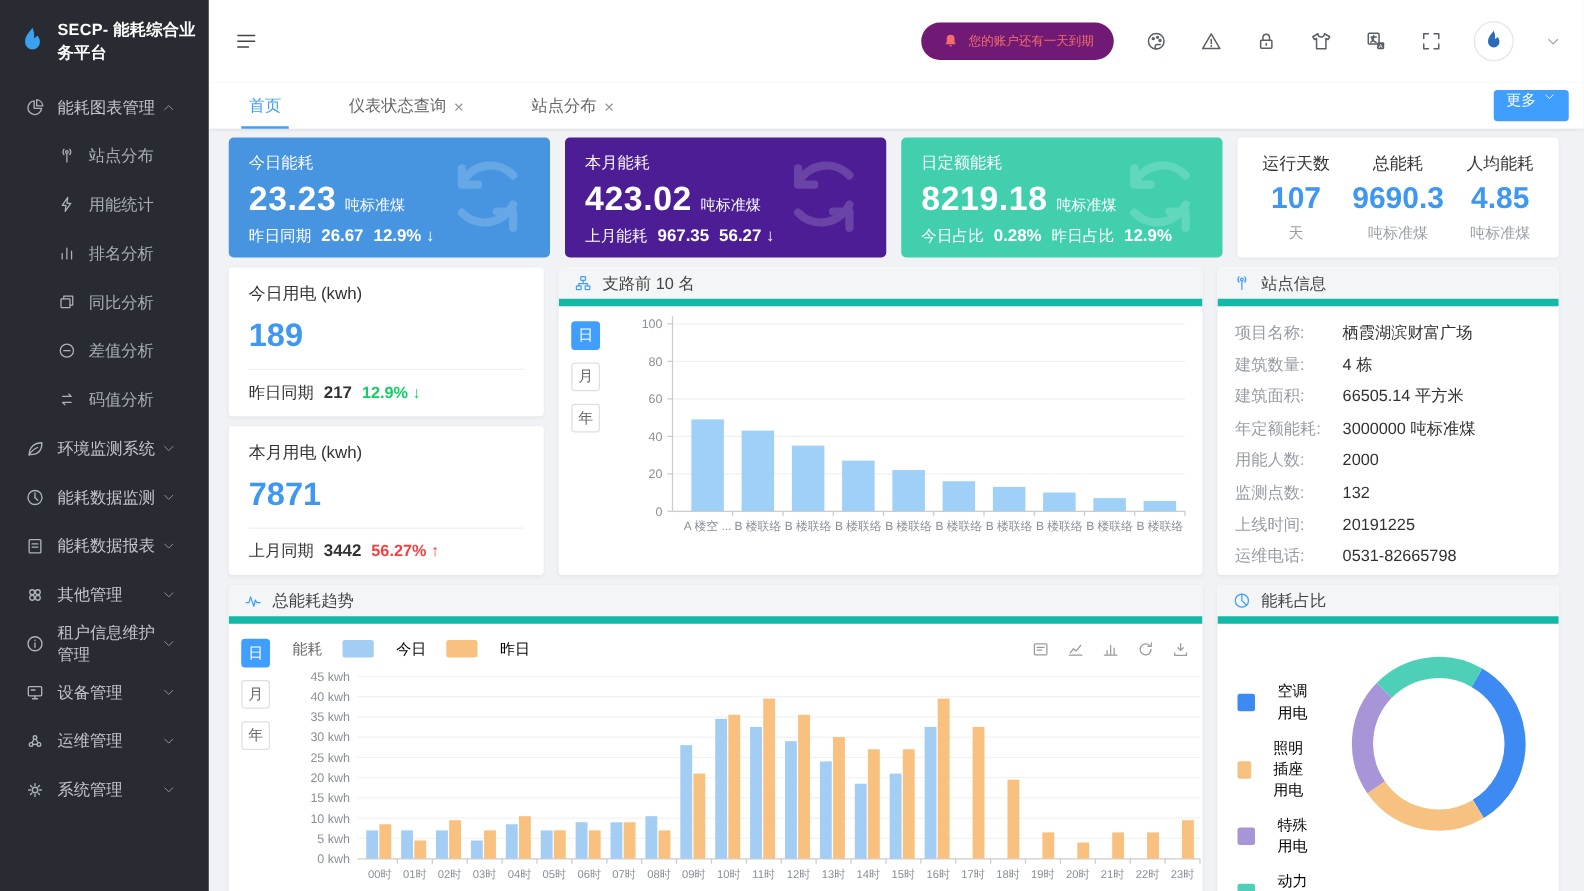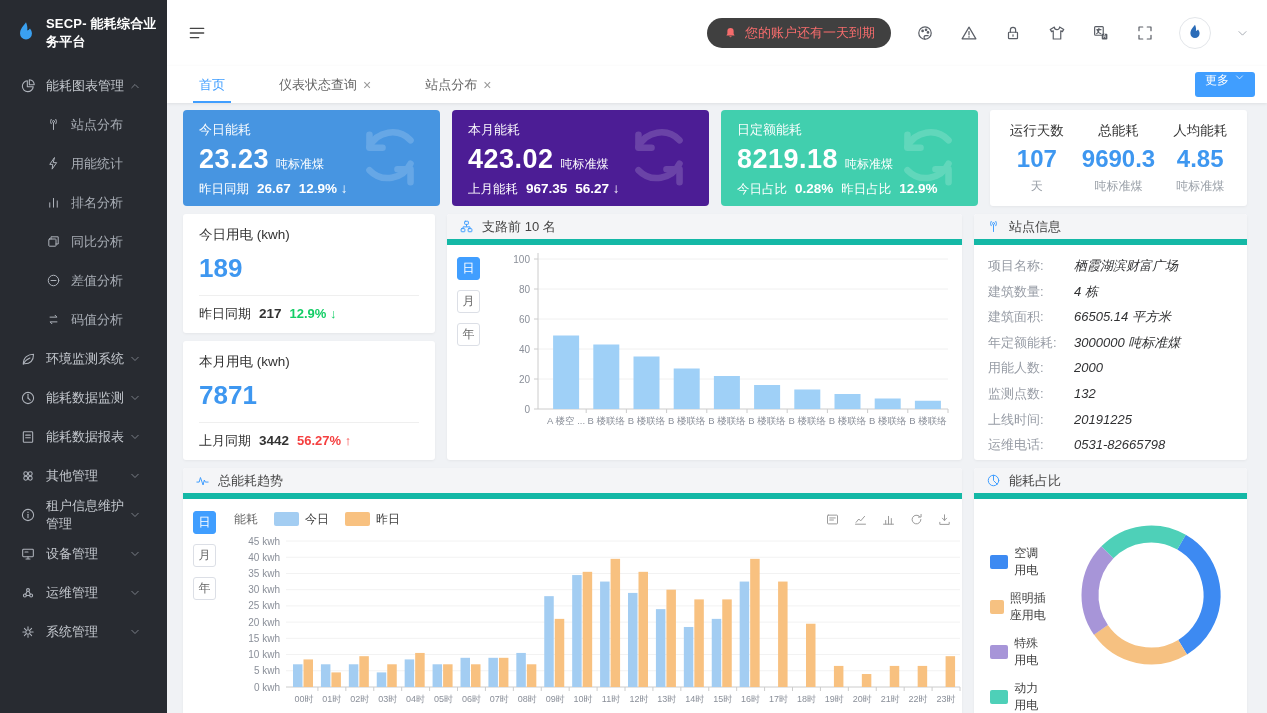--- a/index.html
+++ b/index.html
@@ -17,21 +17,21 @@
   .menu-item { height:39px; display:flex; align-items:center; padding:0 16px 0 20px; color:#c3c7cd; cursor:pointer; font-size:13px; }
   .menu-item .icon { font-size:16px; margin-right:10px; color:#aeb3bb; }
   .menu-item.sub { padding-left:46px; color:#a9aeb6; }
   .menu-item.sub .icon { font-size:15px; }
   .menu-item .chev { margin-left:auto; font-size:12px; color:#8d929a; }
 
   
   #header { position:absolute; left:167px; top:0; right:0; height:66px; background:#fff; display:flex; align-items:center; padding:0 18px 0 20px; }
   #hamburger { font-size:20px; color:#444; cursor:pointer; }
   #header-right { margin-left:auto; display:flex; align-items:center; gap:25px; }
-  #notice-pill { display:flex; align-items:center; gap:7px; background:#404040; color:#f56c6c; height:30px; border-radius:15px; padding:0 16px; font-size:13px; cursor:pointer; }
+  #notice-pill { display:flex; align-items:center; gap:7px; background:#701a75; color:#f56c6c; height:30px; border-radius:15px; padding:0 16px; font-size:10px; cursor:pointer; }
   #notice-pill .icon svg { fill:#f56c6c; stroke:none; }
   .hdr-icon { font-size:18px; color:#5a5e66; cursor:pointer; }
   #avatar { width:32px; height:32px; border-radius:50%; border:1px solid #e3e6ea; display:flex; align-items:center; justify-content:center; cursor:pointer; }
   #avatar .icon { font-size:20px; color:#2b6cb8; }
   #user-caret { font-size:13px; color:#9aa0a8; cursor:pointer; }
 
   
   #tabbar { position:absolute; left:167px; top:66px; right:0; height:37px; background:#fff; display:flex; align-items:center; padding-left:26px; box-shadow:0 1px 3px rgba(0,0,0,.08); z-index:4; }
   .tab { height:100%; display:flex; align-items:center; gap:6px; padding:0 6px; margin-right:42px; color:#666; cursor:pointer; position:relative; }
   .tab.active { color:#409eff; }
@@ -79,28 +79,28 @@
 
   
   .period-col { display:flex; flex-direction:column; gap:10px; margin:12px 8px 0 10px; }
   .pbtn { width:23px; height:23px; font-size:12px; display:flex; align-items:center; justify-content:center; border:1px solid #dcdfe6; border-radius:3px; background:#fff; color:#666; cursor:pointer; }
   .pbtn.active { background:#409eff; border-color:#409eff; color:#fff; }
 
   .chart-body { display:flex; }
   #site-info-rows { padding:8px 14px 0; }
   .si-row { display:flex; line-height:25.6px; font-size:13px; }
   .si-label { width:86px; color:#979ca5; }
-  .si-value { color:#303133;font-style:italic; }
+  .si-value { color:#303133; }
 
   
   #trend-body { position:relative; }
   #trend-main { flex:1; padding-top:8px; }
   #trend-top { display:flex; align-items:center; height:24px; padding:0 14px 0 10px; }
   #trend-yname { font-size:12px; color:#666; margin-right:16px; }
-  .legend-item { display:flex; align-items:center; gap:6px; margin-right:16px; font-size:12px; color:#404040; }
+  .legend-item { display:flex; align-items:center; gap:18px; margin-right:16px; font-size:12px; color:#000000; }
   .legend-swatch { width:25px; height:14px; border-radius:2px; }
   #trend-toolbox { margin-left:auto; display:flex; gap:13px; }
   #trend-toolbox .icon { font-size:15px; color:#9b9b9b; cursor:pointer; }
 
   
   #share-body { display:flex; padding:10px 6px 0 16px; }
   #share-legend { display:flex; flex-direction:column; gap:11px; margin-top:36px; }
   #donut-wrap { margin-left:auto; margin-right:4px; }
 
   text { font-family:"Liberation Sans","DejaVu Sans",sans-serif; }

